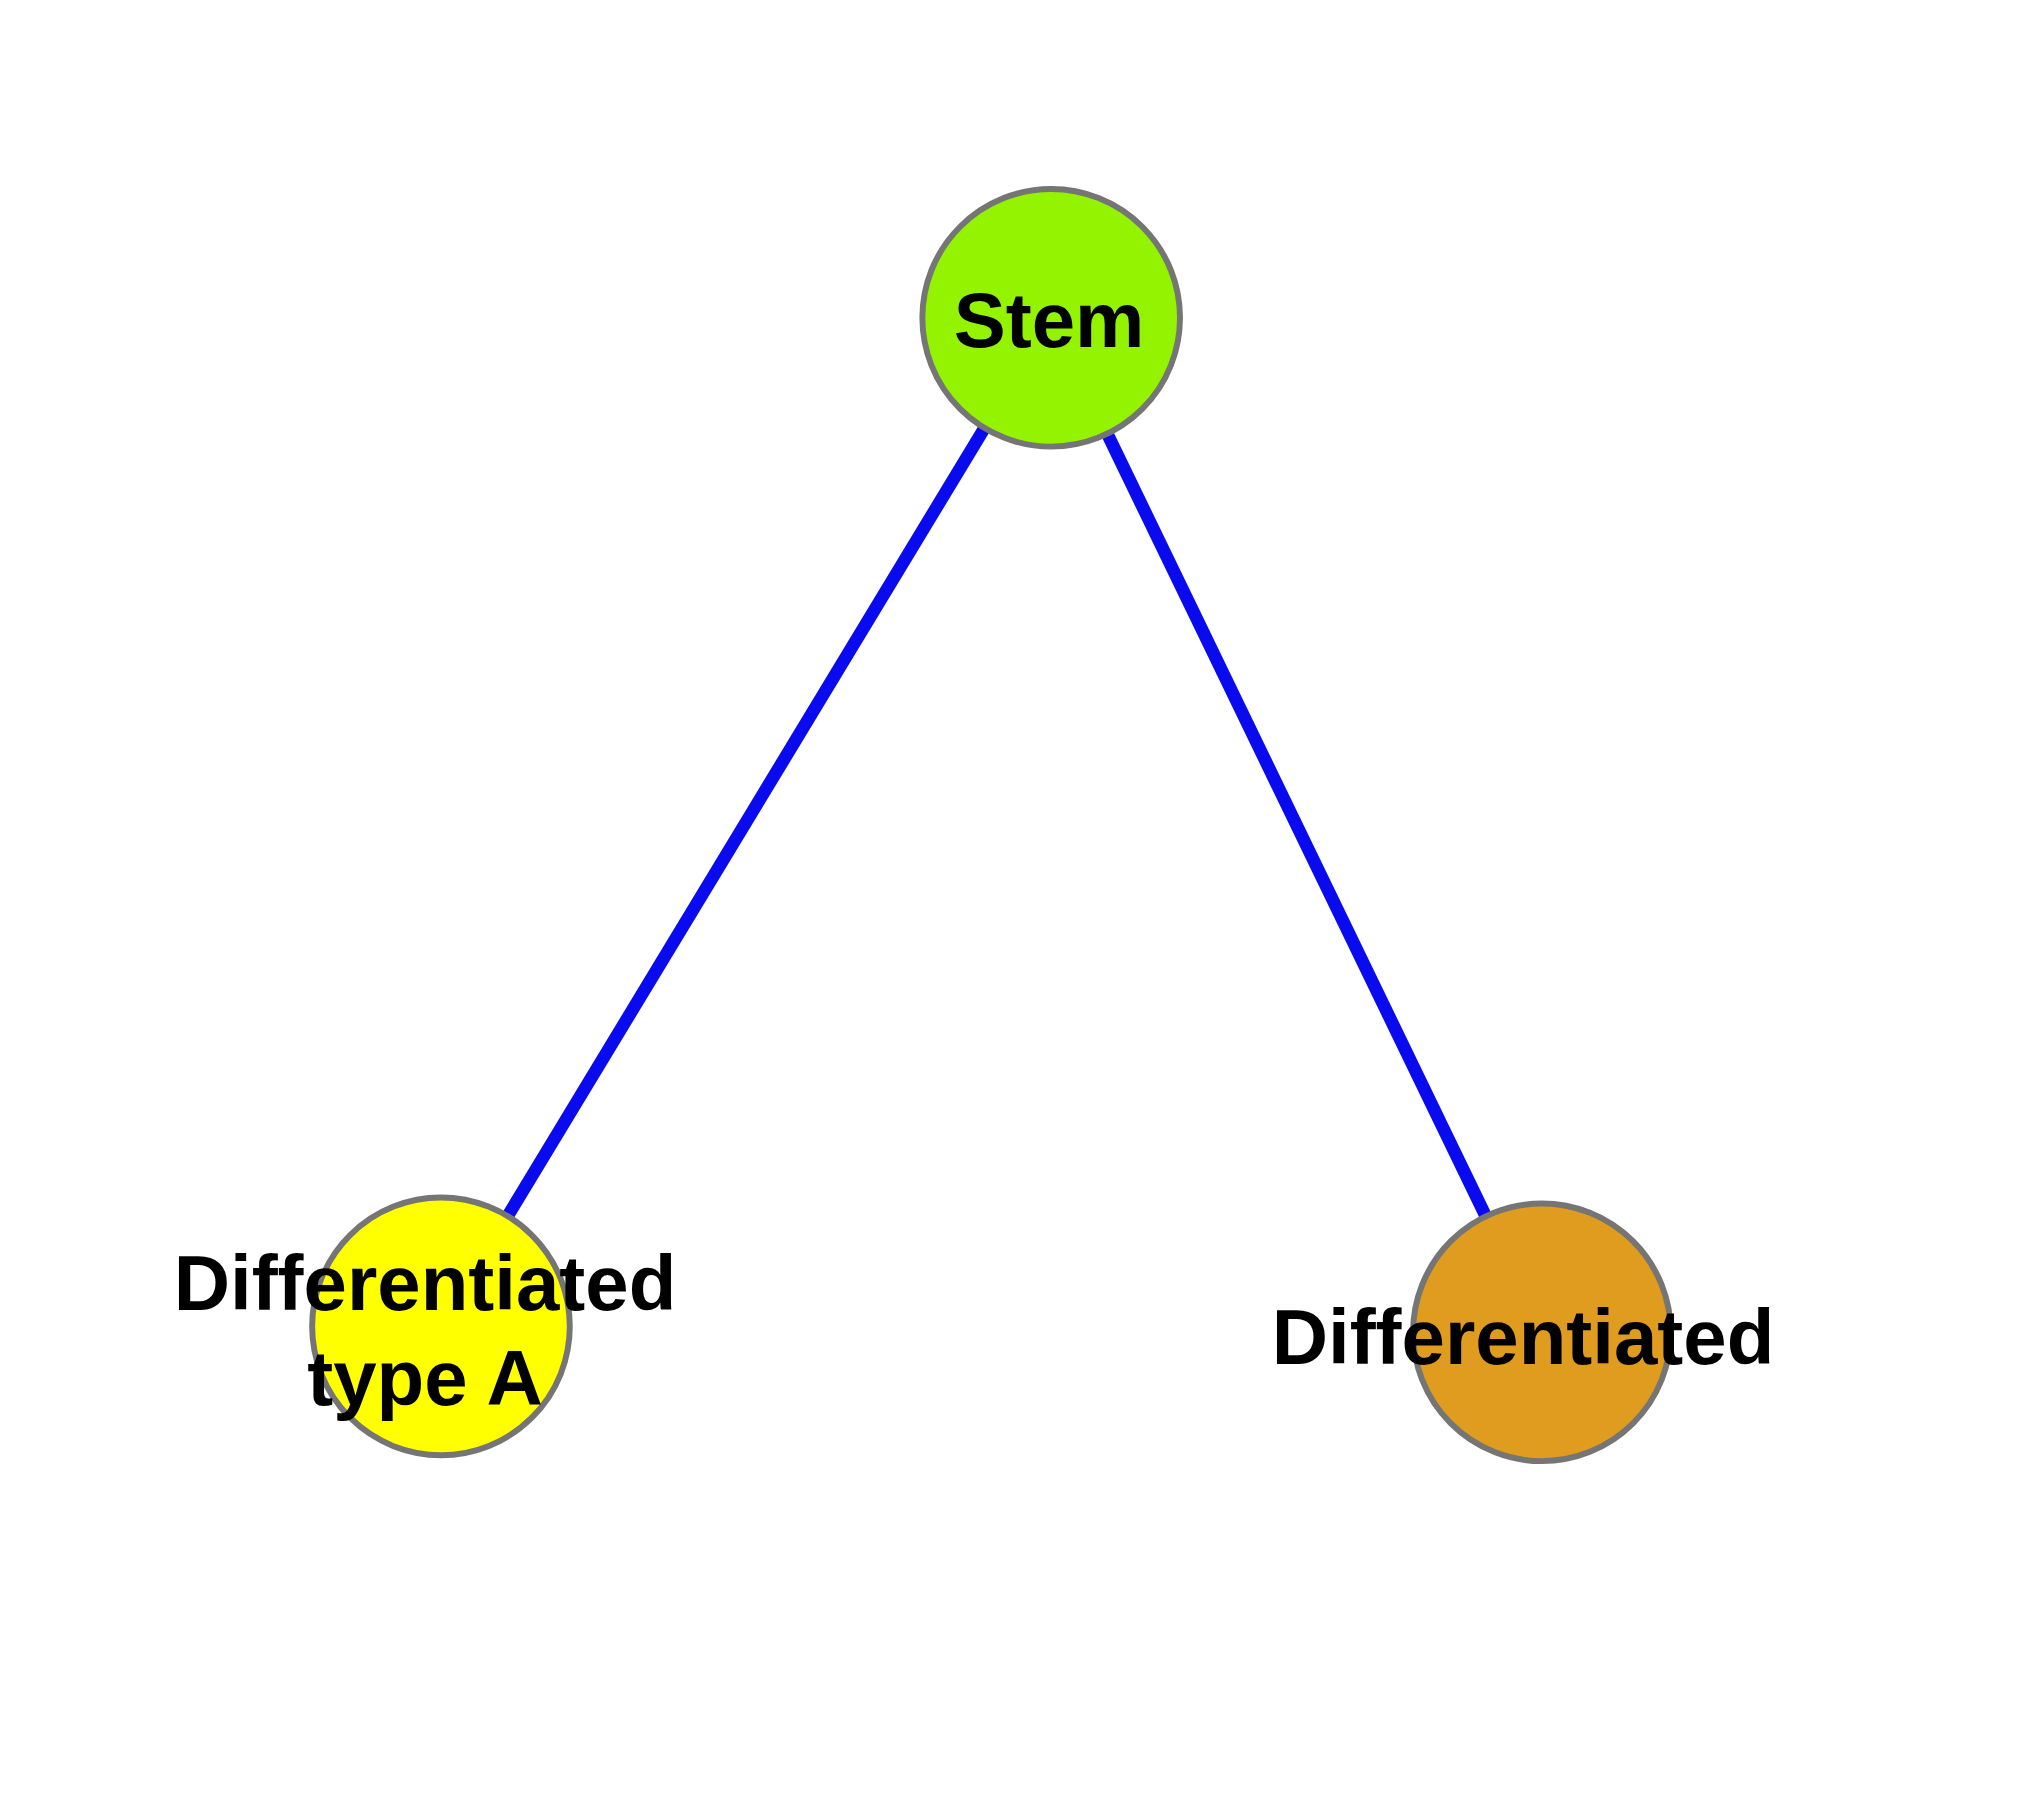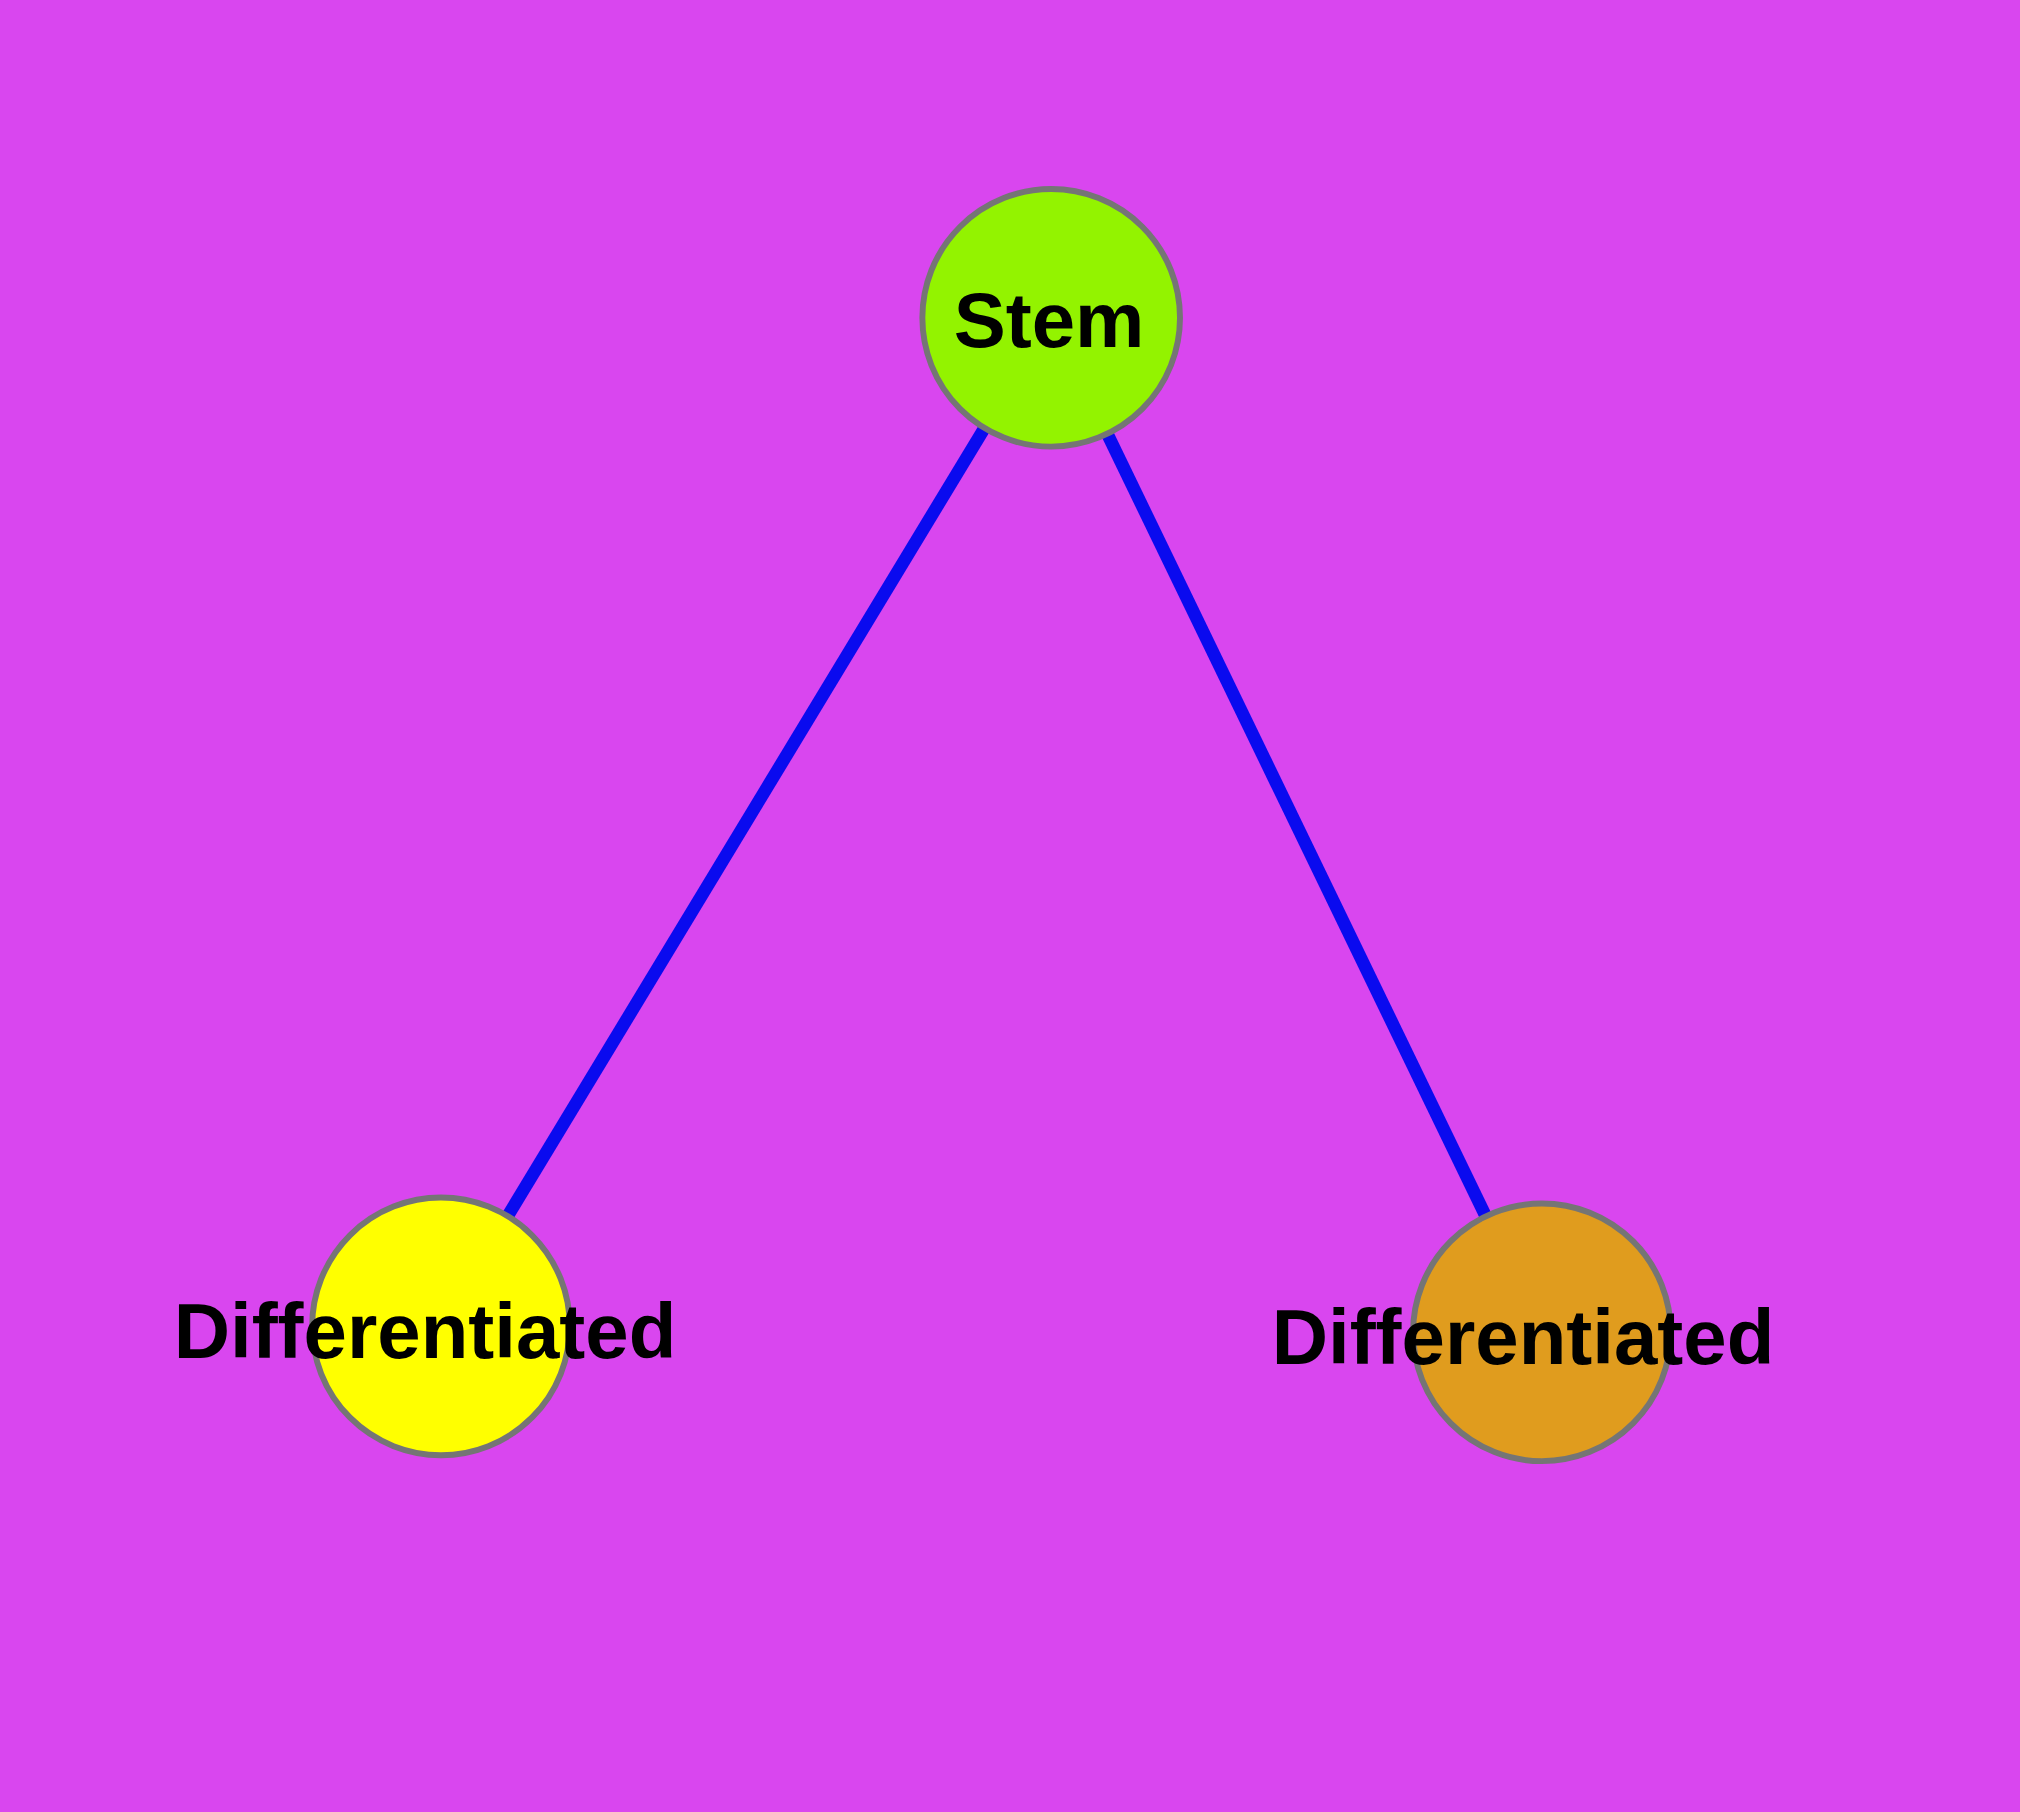--- a/index.html
+++ b/index.html
@@ -33,31 +33,32 @@
     line-height: 95px;
     color: #000000;
     text-align: center;
     white-space: nowrap;
     pointer-events: none;
   }
 </style>
 </head>
 <body style="background: rgb(201, 201, 247);">
 
-<div class="canvas" style="background: #d946ef;">
+<div class="canvas" style="background: #ffffff;">
   <svg class="graph-svg" viewBox="0 0 2384 2138" xmlns="http://www.w3.org/2000/svg">
       <line x1="1240" y1="375" x2="520" y2="1565" stroke="#0A0AEF" stroke-width="15"></line>
       <line x1="1240" y1="375" x2="1819" y2="1572" stroke="#0A0AEF" stroke-width="15"></line>
       <circle cx="1240" cy="375" r="152" fill="#93F300" stroke="#757575" stroke-width="7"></circle>
       <circle cx="520" cy="1565" r="152" fill="#FFFF00" stroke="#757575" stroke-width="7"></circle>
       <circle cx="1819" cy="1572" r="152" fill="#E09C1E" stroke="#757575" stroke-width="7"></circle>
     </svg>
 <div class="node-label" style="left: 1049px; top: 320px; color: rgb(0, 0, 0);">
       <div>Stem</div>
     </div>
     <div class="node-label" style="left: 425px; top: 1331px; color: rgb(0, 0, 0);">
       <div>Differentiated</div>
+      <div>type A</div>
     </div>
     <div class="node-label" style="left: 1523px; top: 1337px; color: rgb(0, 0, 0);">
       <div>Differentiated</div>
     </div>
   </div>
 
 
 </body></html>

